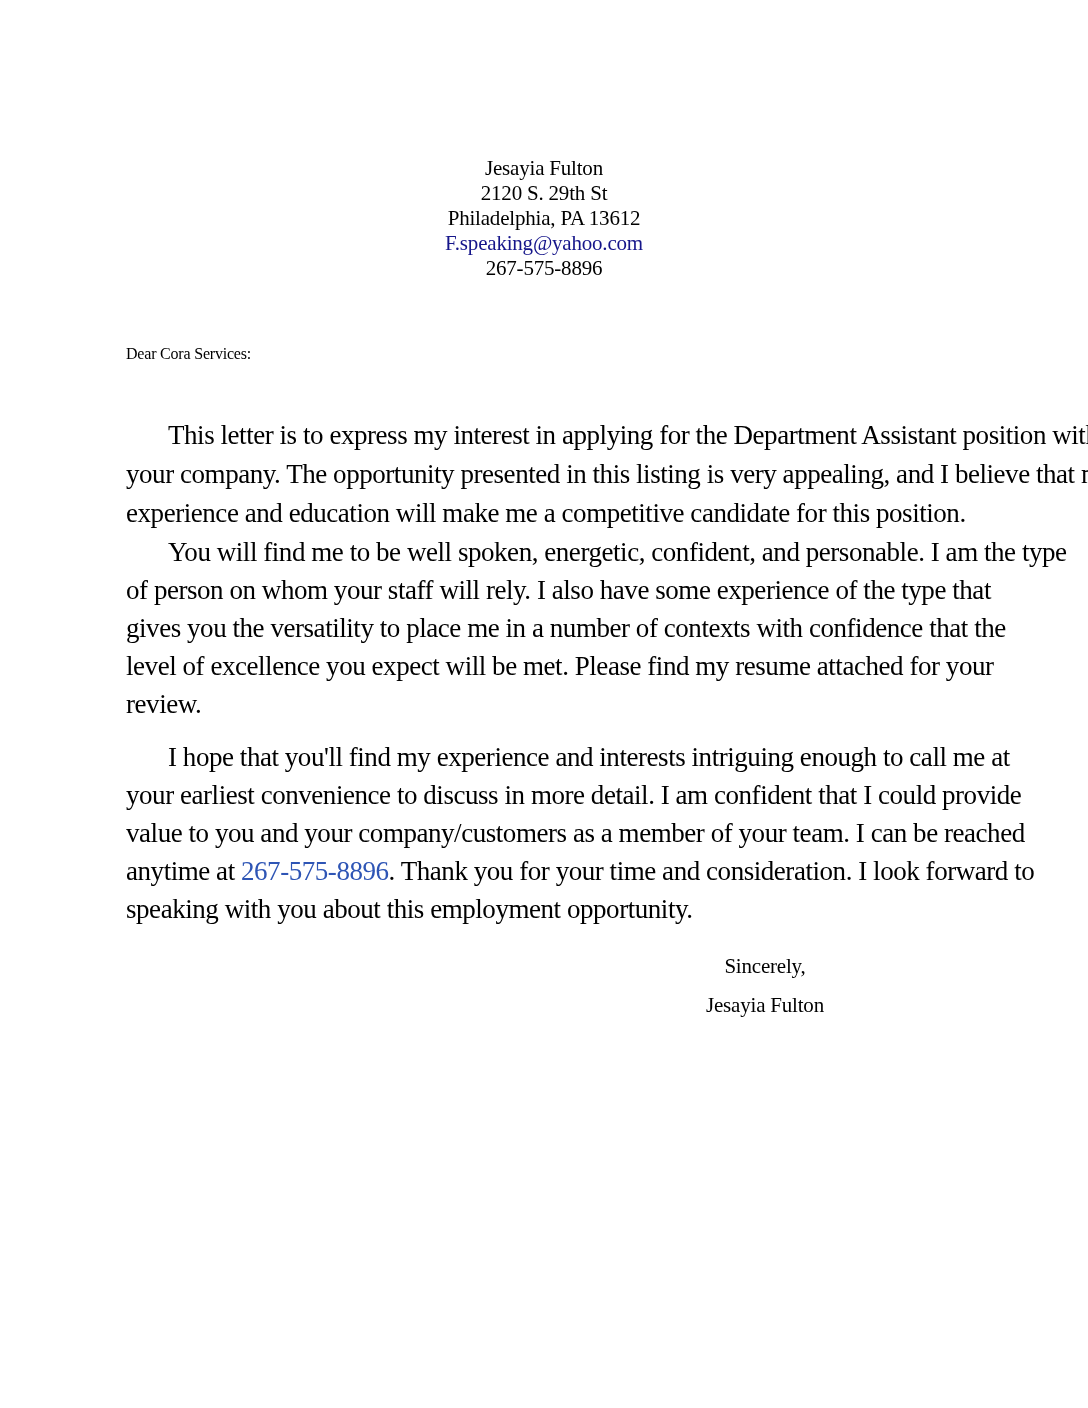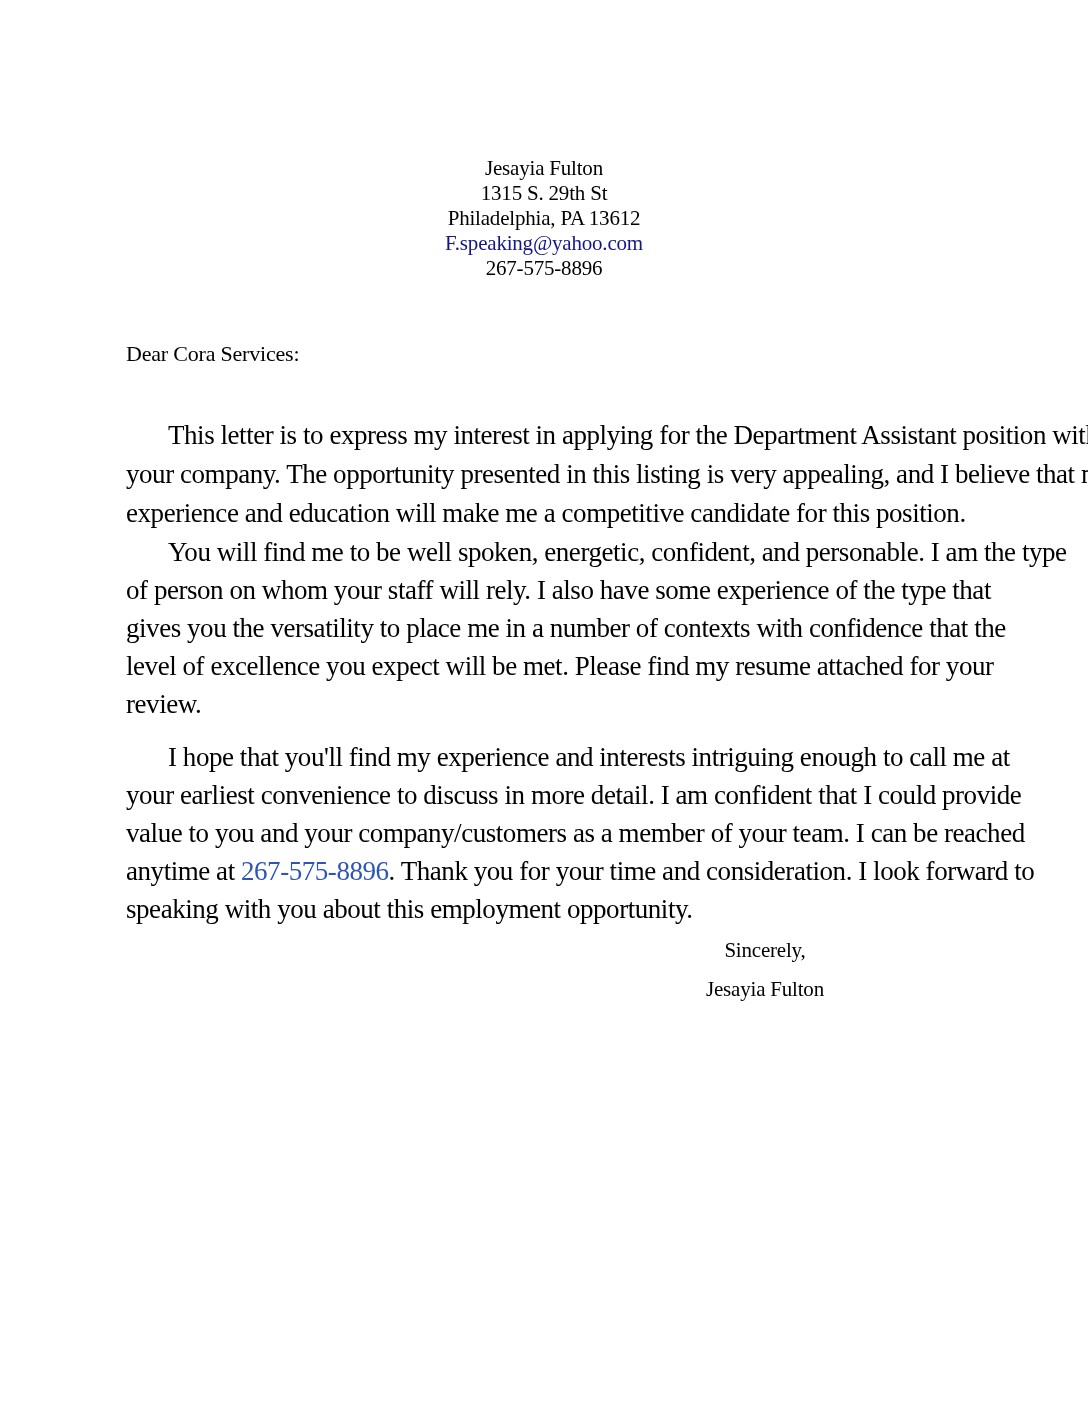--- a/index.html
+++ b/index.html
@@ -30,56 +30,56 @@
   .header .email {
     color: var(--email-link, #15158A);
     cursor: pointer;
   }
   .body-block {
     margin-left: 126px;
     margin-right: 40px;
   }
   .salutation {
     margin-top: 60px;
-    font-size: 22px;
+    font-size: 16px;
     line-height: 26px;
     letter-spacing: -0.2px;
     white-space: pre;
   }
   .para {
     font-size: 27px;
     letter-spacing: -0.45px;
     white-space: pre;
     text-indent: 42px;
   }
   .p1 { margin-top: 49px; line-height: 39px; }
   .p2 { line-height: 38px; }
   .p3 { margin-top: 15px;    line-height: 38px; }
   .phone-link {
     color: var(--phone-link, #2E55B5);
     cursor: pointer;
   }
   .closing {
-    margin-top: 3px;
+    margin-top: 19px;
     margin-left: 514px;
     width: 250px;
     text-align: center;
     font-size: 21px;
     line-height: 39px;
     letter-spacing: -0.2px;
   }
 </style>
 </head>
 <body>
 
 <div class="page">
 
   <div class="header">
     <div>Jesayia Fulton</div>
-    <div>1315 S. 29th St</div>
+    <div>2120 S. 29th St</div>
     <div>Philadelphia, PA 13612</div>
     <div class="email">F.speaking@yahoo.com</div>
     <div>267-575-8896</div>
   </div>
 
   <div class="body-block">
     <div class="salutation">Dear Cora Services:</div>
 
     <div class="para p1">This letter is to express my interest in applying for the Department Assistant position with
 your company. The opportunity presented in this listing is very appealing, and I believe that my

